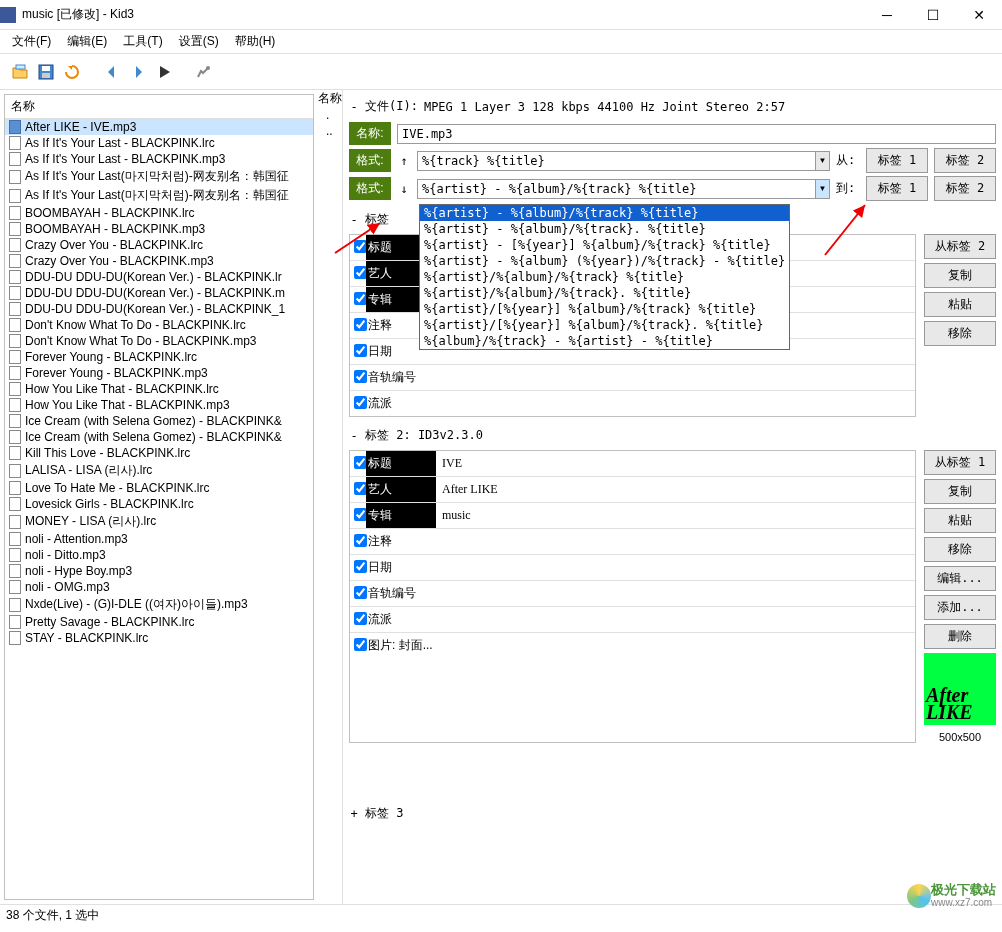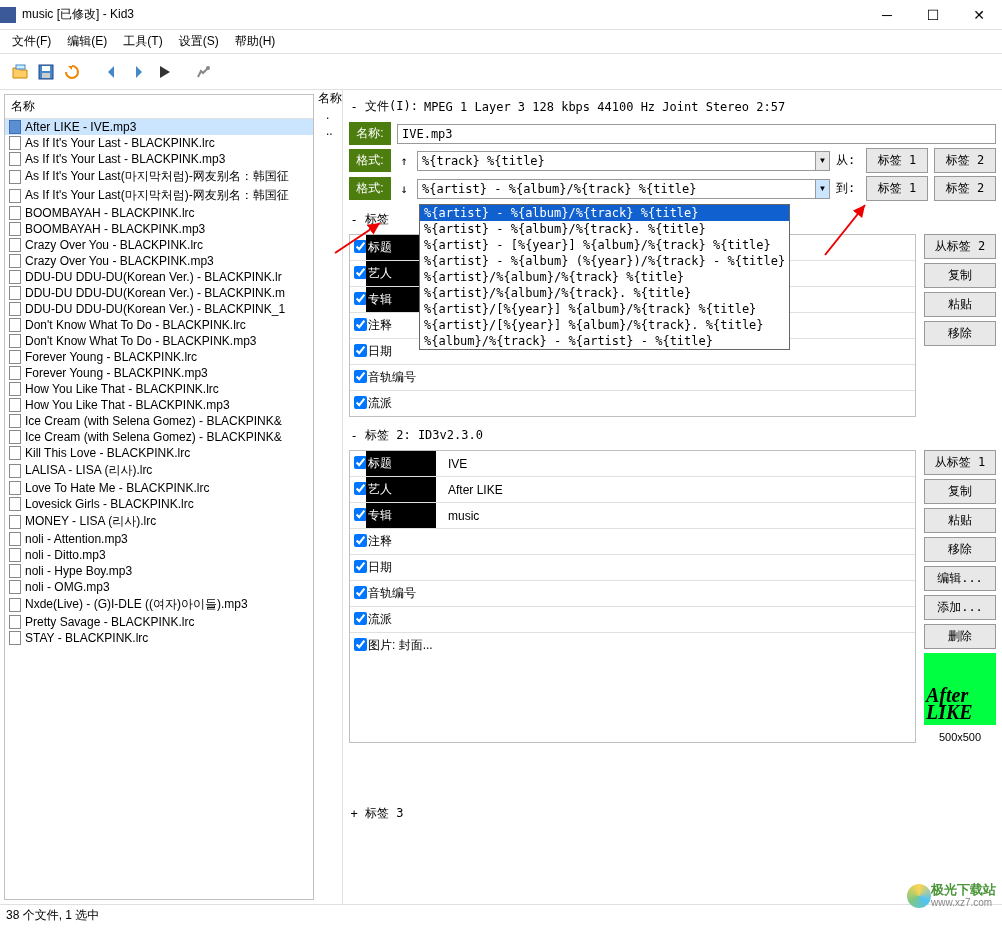--- a/index.html
+++ b/index.html
@@ -59,21 +59,21 @@
 .tagsection { margin-top: 8px; }
 .tagheader { display: flex; align-items: center; gap: 6px; padding: 2px 0; font-family: monospace; }
 .tagbody { display: flex; gap: 8px; margin-top: 4px; }
 .tagfields { flex: 1; border: 1px solid #c0c0c0; }
 .tagfield { display: flex; align-items: center; border-bottom: 1px solid #e0e0e0; }
 .tagfield:last-child { border-bottom: none; }
 .tagfield .cb { width: 16px; padding: 4px; }
 .tagfield .cb input { width: 13px; height: 13px; }
 .tagfield .name { width: 70px; padding: 4px 2px; }
 .tagfield.filled .name { background: #000000; color: #fff; }
-.tagfield .val { flex: 1; padding: 4px 12px; }
+.tagfield .val { flex: 1; padding: 4px 6px; font-family: Liberation Serif, serif; }
 .tagbtns { width: 72px; display: flex; flex-direction: column; gap: 4px; }
 .tagbtns .btn { min-width: 0; width: 100%; font-family: monospace; }
 
 .albumart { width: 72px; height: 72px; background: #00ff41; position: relative; overflow: hidden; }
 .albumart .txt { position: absolute; bottom: 4px; left: 2px; right: 2px; font-size: 20px; font-weight: bold; font-style: italic; font-family: Georgia, serif; line-height: 0.85; color: #000; }
 .artsize { text-align: center; font-size: 11px; margin-top: 2px; }
 
 
 .statusbar { height: 22px; border-top: 1px solid #e0e0e0; padding: 2px 6px; display: flex; align-items: center; }
 

